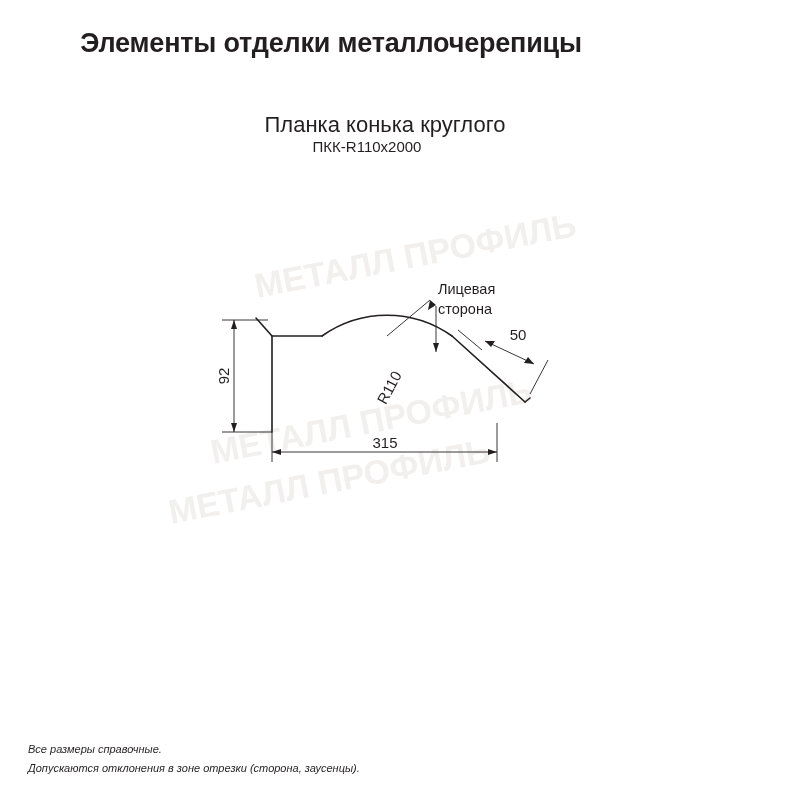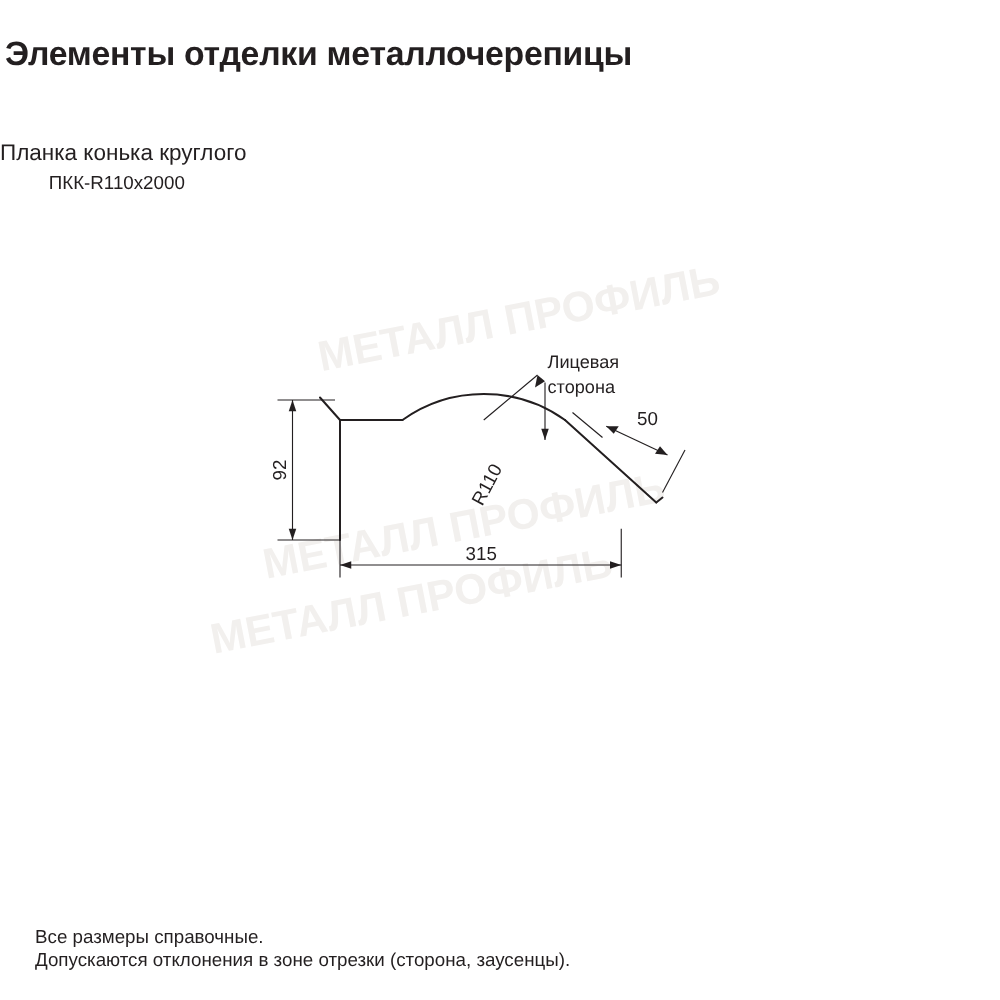--- a/index.html
+++ b/index.html
@@ -16,57 +16,57 @@
     overflow: hidden;
   }
   .page {
     position: relative;
     width: 800px;
     height: 800px;
   }
   .title {
     position: absolute;
     top: 28px;
-    left: 4px;
+    left: 15px;
     width: 632px;
-    text-align: left;
+    text-align: center;
     font-size: 27px;
     font-weight: bold;
     letter-spacing: -0.2px;
   }
   .subtitle-1 {
     position: absolute;
     top: 112px;
     left: 0;
     width: 770px;
-    text-align: left;
-    font-size: 18px;
+    text-align: center;
+    font-size: 22px;
   }
   .subtitle-2 {
     position: absolute;
     top: 138px;
     left: 0;
     width: 734px;
-    text-align: left;
+    text-align: center;
     font-size: 15px;
-    margin-left: 39px;
   }
   .drawing {
     position: absolute;
     top: 210px;
     left: 100px;
     width: 620px;
     height: 340px;
   }
   .footer {
     position: absolute;
     left: 28px;
     bottom: 22px;
-    font-size: 15px;
+    font-size: 11px;
     line-height: 19px;
+    font-style: italic;
   }
   .footer div { white-space: nowrap; }
   svg { display: block; }
   .wm {
     position: absolute;
     font-family: "Liberation Sans", sans-serif;
     font-weight: bold;
     color: #f2f0ee;
     white-space: nowrap;
     pointer-events: none;

